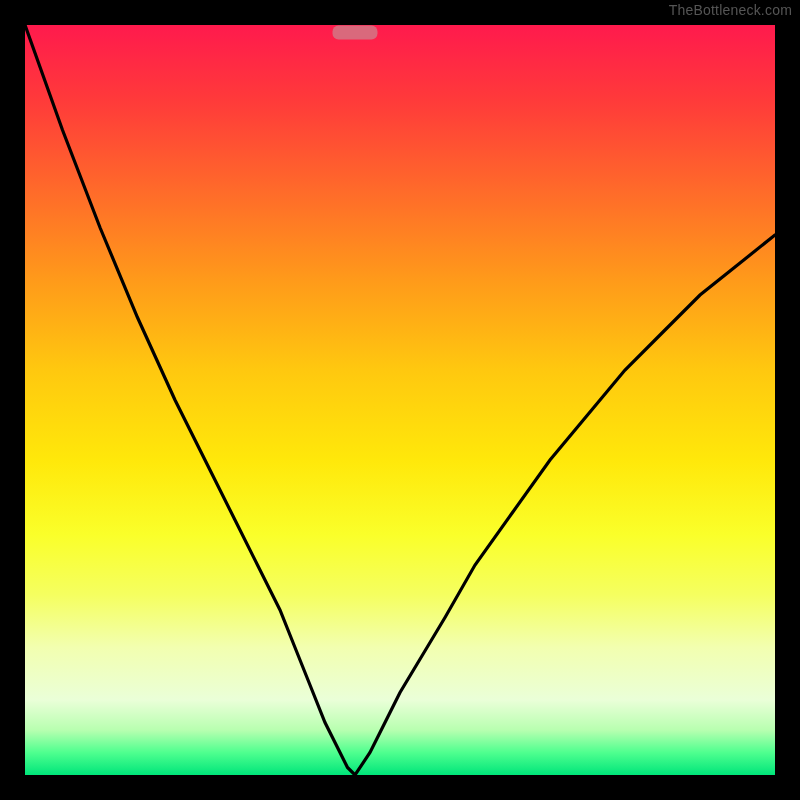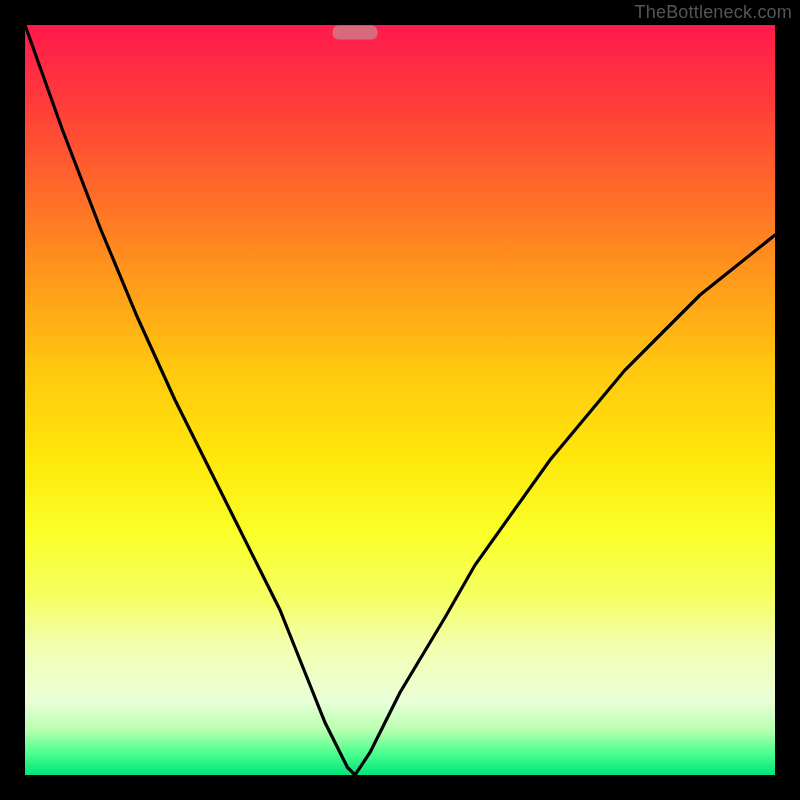--- a/index.html
+++ b/index.html
@@ -49,21 +49,21 @@
   }
   .curve-svg {
     position: absolute;
     inset: 0;
   }
   .watermark {
     position: absolute;
     top: 2px;
     right: 8px;
     color: #555;
-    font-size: 18px;
+    font-size: 14px;
     font-weight: 500;
     letter-spacing: 0.2px;
     user-select: none;
   }
 </style>
 </head>
 <body>
 
 <div class="frame">
   <div class="plot">

